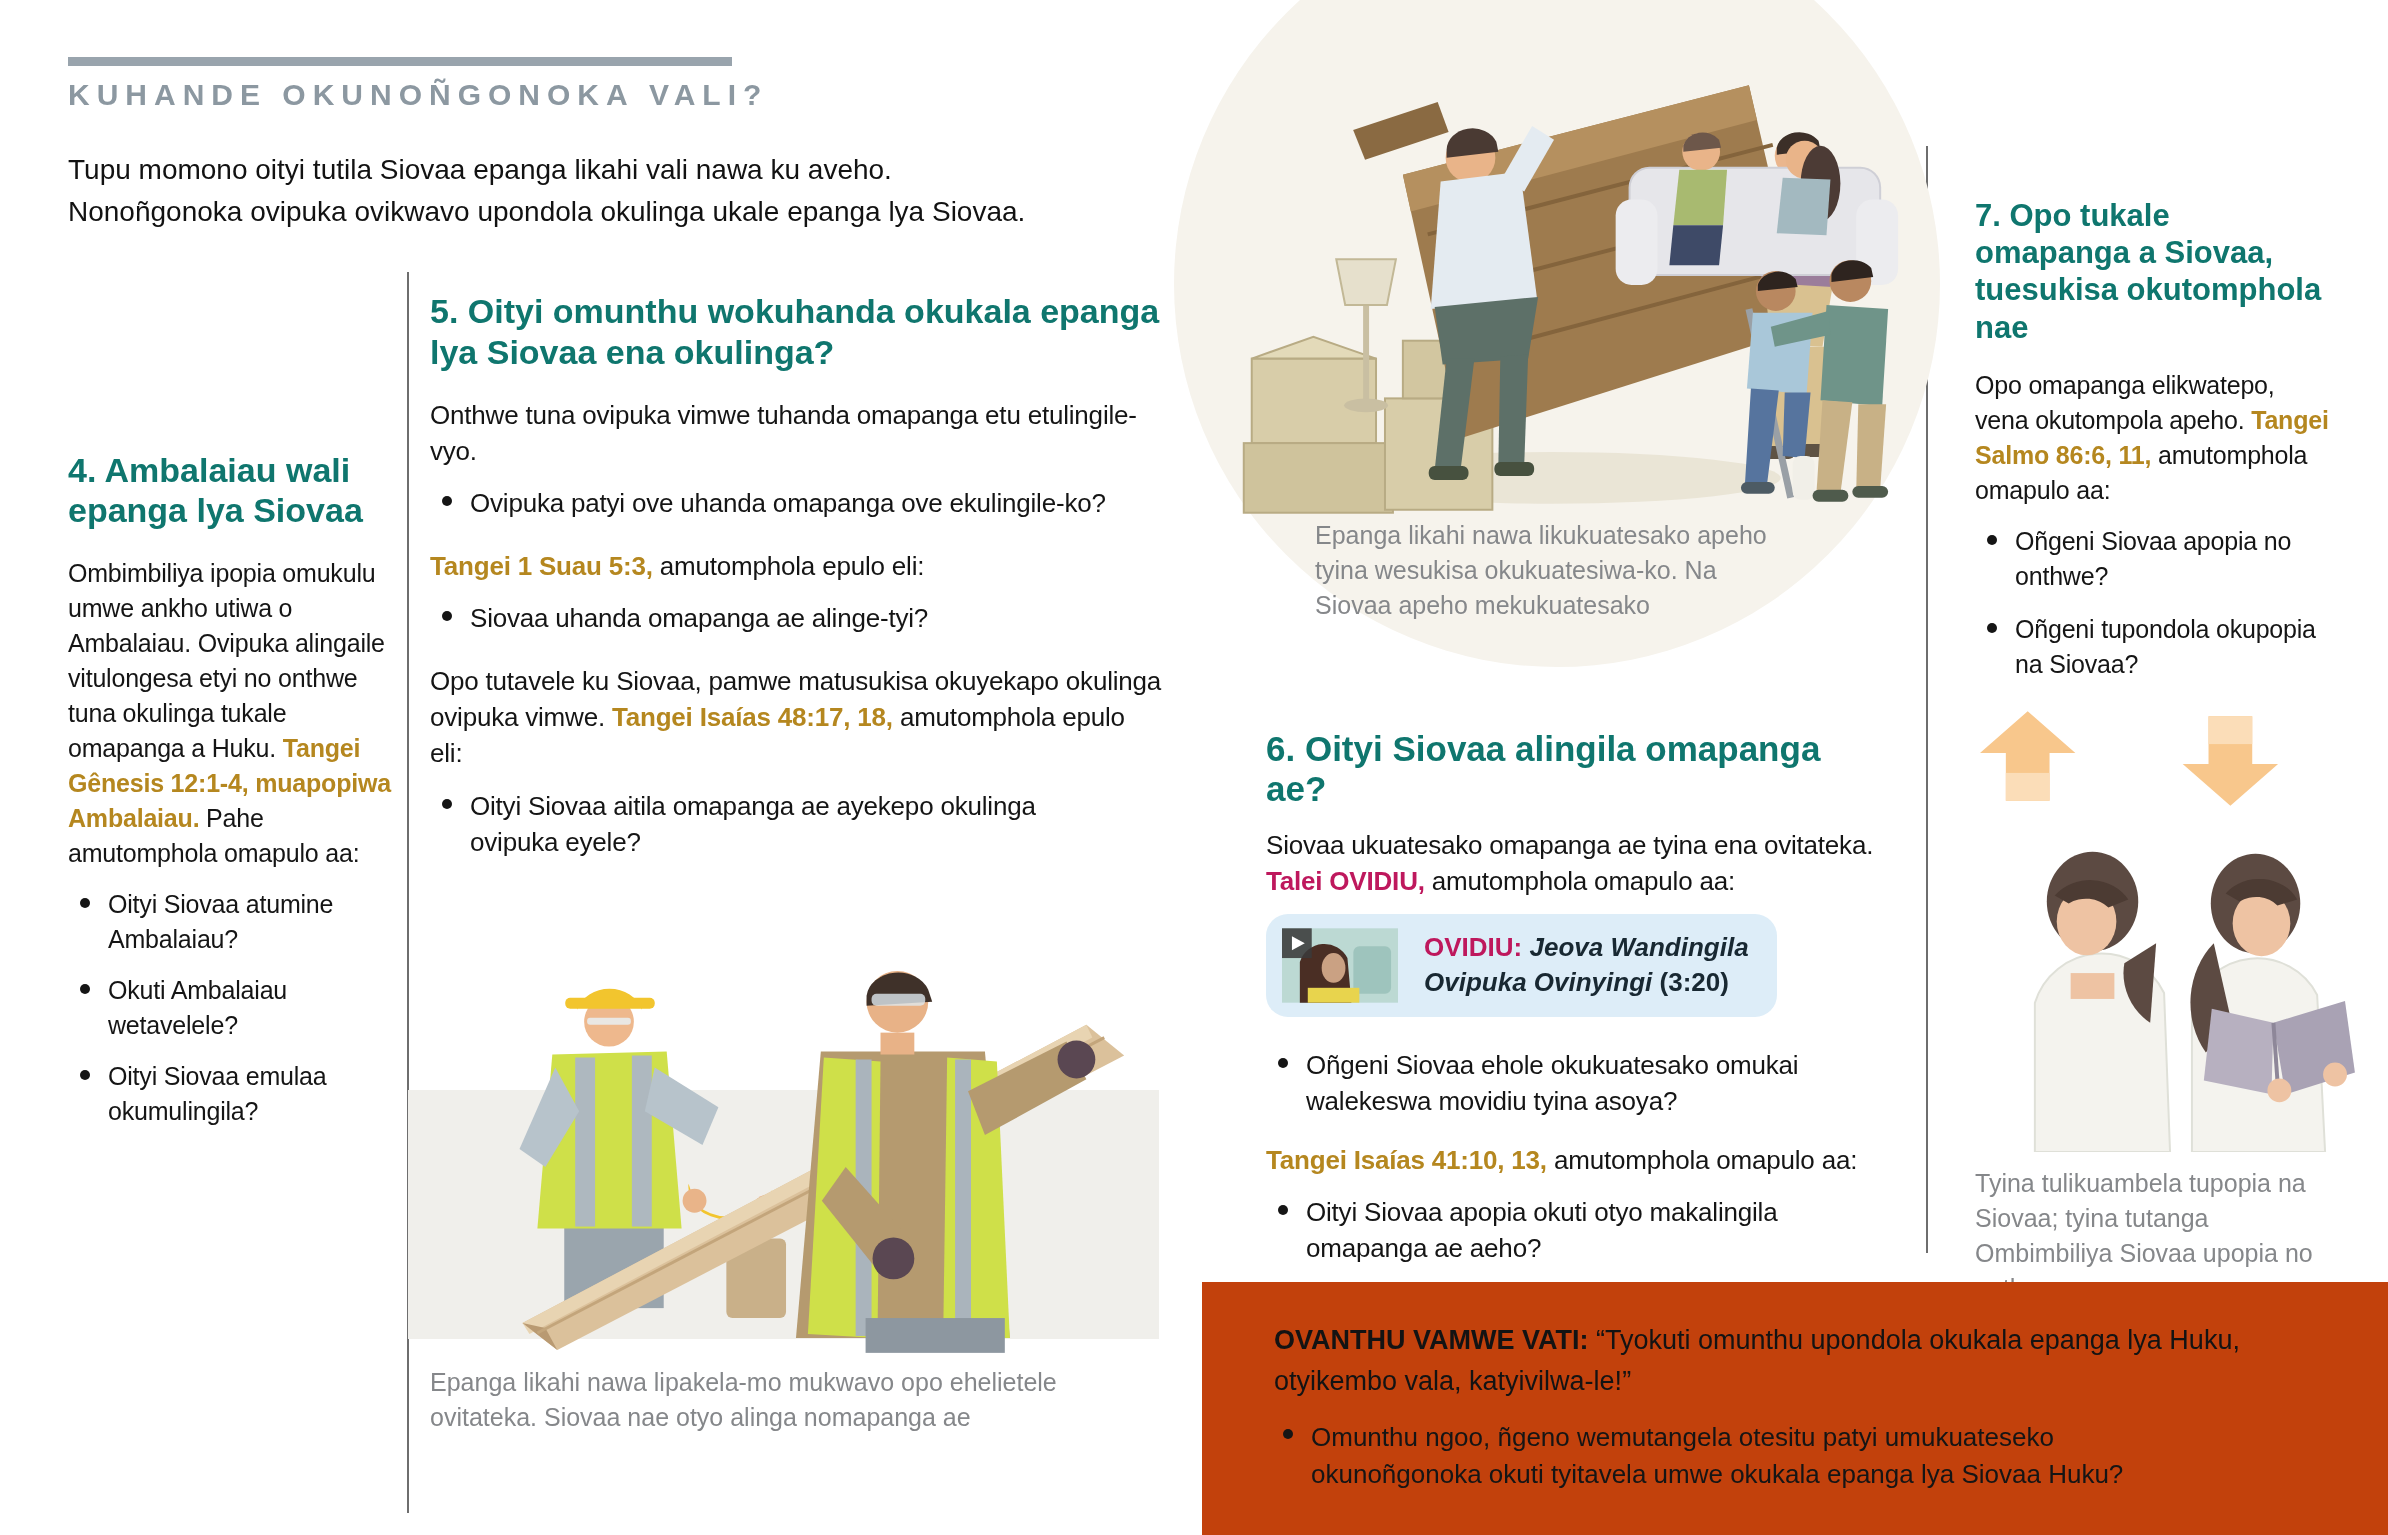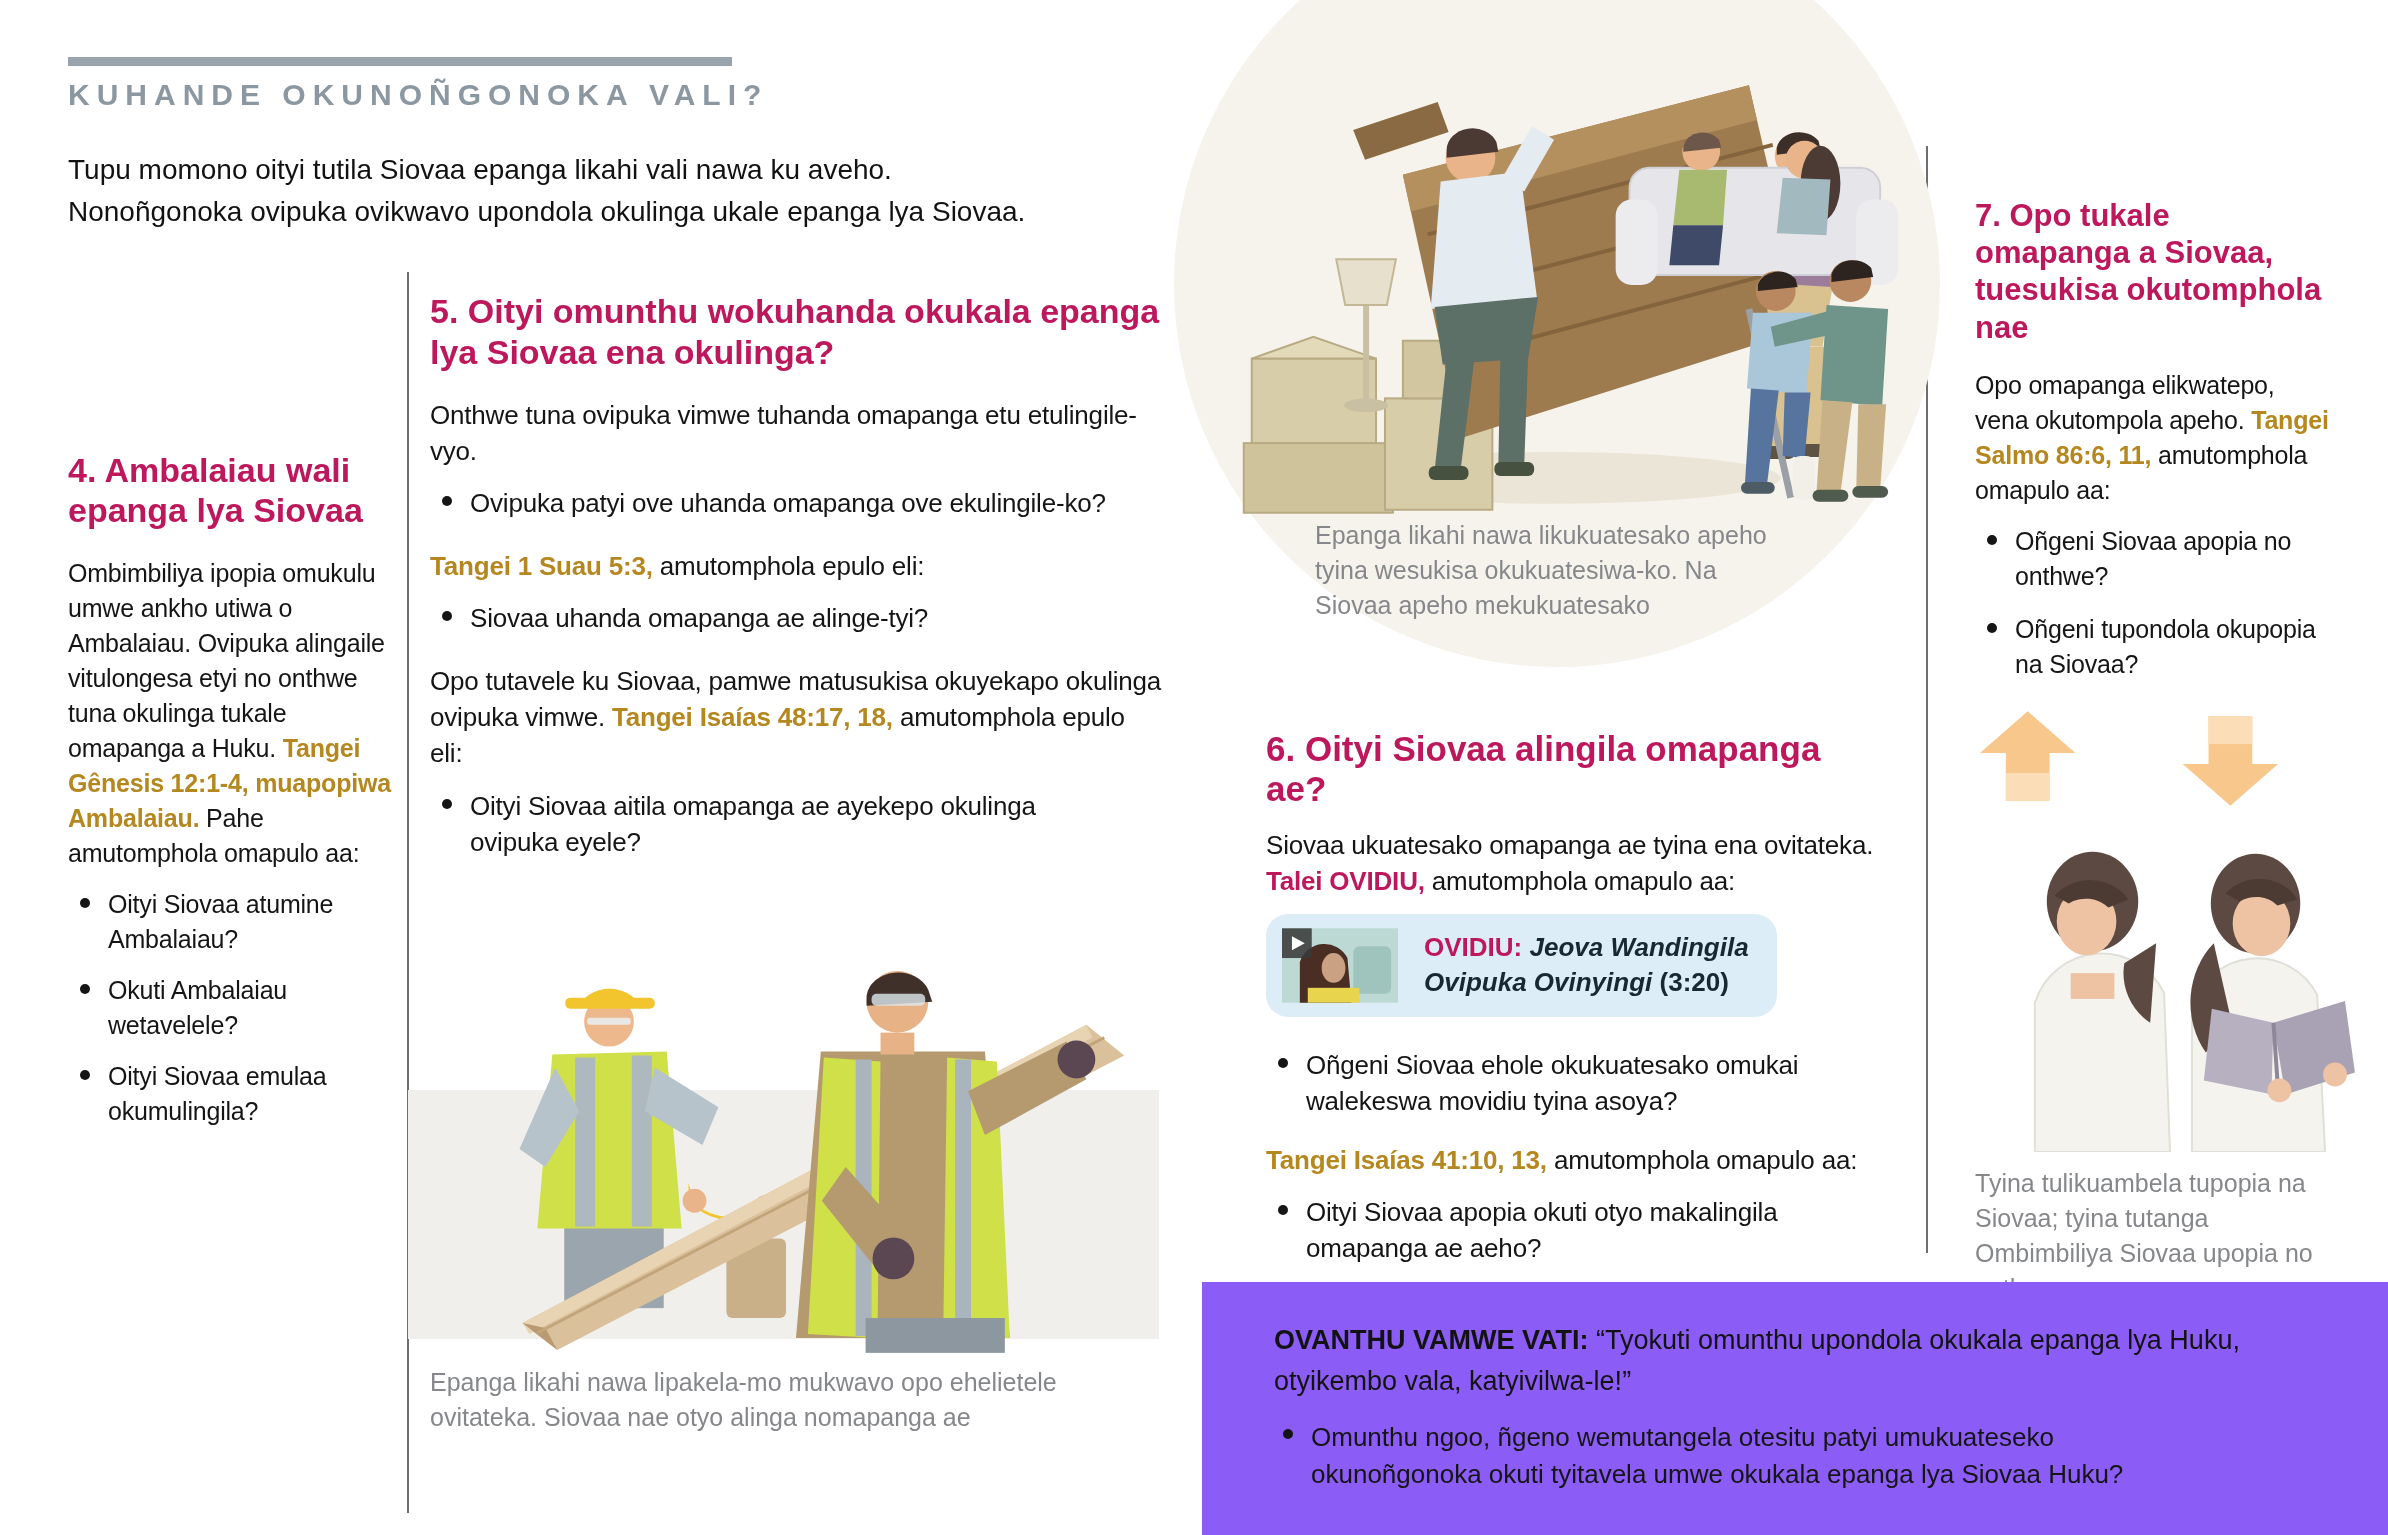--- a/index.html
+++ b/index.html
@@ -9,21 +9,21 @@
 
   
   .header-rule{left:68px;top:57px;width:664px;height:9px;background:#99a4ad;}
   .page-title{left:68px;top:78px;font-size:30px;font-weight:700;letter-spacing:7px;color:#8c98a1;margin:0;}
   .intro{left:68px;top:149px;width:1114px;font-size:28px;line-height:1.5;color:#121212;}
 
   
   .divider{width:2px;background:#6e6e6e;}
   .d1{left:407px;top:272px;height:1241px;}
   .d2{left:1926px;top:146px;height:1107px;}
-  h2.sec{font-weight:700;color:#be185d;margin:0;}
+  h2.sec{font-weight:700;color:#0f766e;margin:0;}
   .ref{color:#b5871f;font-weight:700;cursor:pointer;}
   .blue{color:#be185d;font-weight:700;cursor:pointer;}
   .body-txt{font-size:25px;line-height:1.4;letter-spacing:-0.2px;color:#151515;}
   .caption{font-size:25px;line-height:1.4;color:#85878a;}
   .bullet{position:relative;padding-left:40px;margin-top:16px;}
   .bullet .dot{position:absolute;left:12px;top:11px;width:10px;height:10px;border-radius:50%;background:#151515;}
 
   
   .col4{left:68px;top:450px;width:333px;}
   .col4 h2{font-size:34px;line-height:1.18;margin-bottom:26px;}
@@ -51,21 +51,21 @@
   .band{left:408px;top:1090px;width:751px;height:249px;background:#f0efeb;}
   .workers-svg{left:428px;top:940px;width:726px;height:413px;}
   .workers-caption{left:430px;top:1365px;width:657px;}
 
   
   .arrows-svg{left:1980px;top:711px;width:308px;height:95px;}
   .women-svg{left:1975px;top:824px;width:406px;height:328px;}
   .col7-caption{left:1975px;top:1166px;width:358px;}
 
   
-  .quote-box{left:1202px;top:1282px;width:1186px;height:254px;background:#8b5cf6;}
+  .quote-box{left:1202px;top:1282px;width:1186px;height:254px;background:#c2410c;}
   .quote-line{position:absolute;left:72px;top:38px;width:1055px;font-size:27px;line-height:1.5;color:#131313;}
   .quote-label{font-weight:700;}
   .quote-bullet{position:absolute;left:109px;top:137px;width:896px;font-size:26px;line-height:1.42;}
   .quote-bullet .dot{position:absolute;left:-28px;top:10px;width:10px;height:10px;border-radius:50%;background:#151515;}
 </style>
 </head>
 <body>
 
 <div class="page">
 

